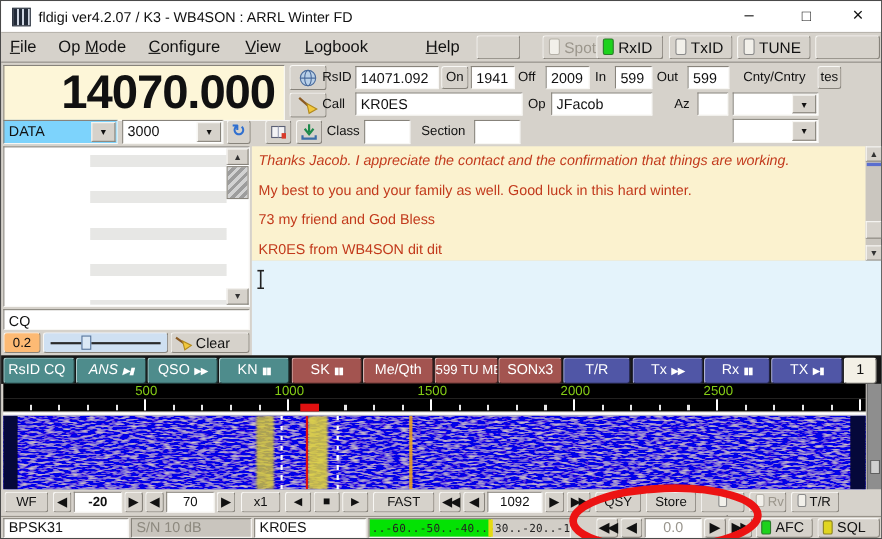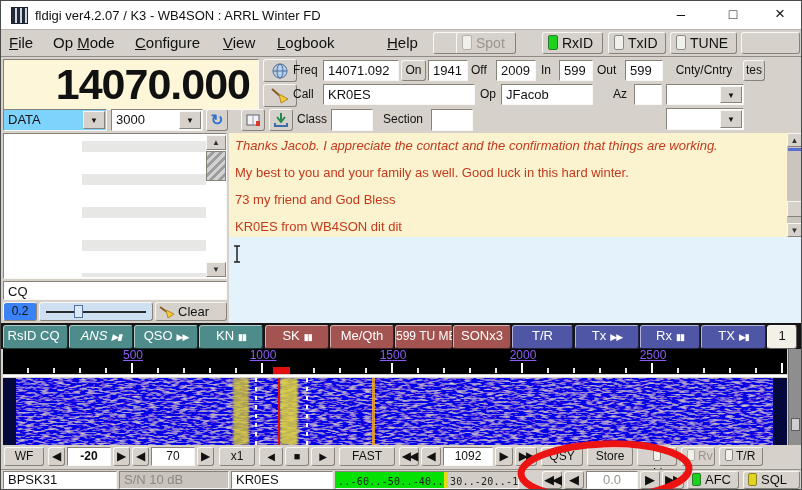--- a/index.html
+++ b/index.html
@@ -22,21 +22,21 @@
   .led.tiny{width:6px;height:10px;vertical-align:-1px;margin-right:3px;}
   .disabled{color:#9b968c;}
   .combo-arrow{position:absolute;right:1px;top:1px;bottom:1px;width:20px;background:#d6d2cb;
        border:1px solid;border-color:#f8f7f4 #87837b #87837b #f8f7f4;font-size:8px;line-height:18px;text-align:center;}
   .mbtn{position:absolute;top:324px;height:22px;color:#fff;font-size:13px;line-height:20px;text-align:center;
        border:1px solid;border-color:rgba(255,255,255,.55) rgba(0,0,0,.6) rgba(0,0,0,.6) rgba(255,255,255,.55);
        border-radius:3px;white-space:nowrap;overflow:hidden;}
   .teal{background:#4e8c8c;}.maroon{background:#a35450;}.blue{background:#5056a6;}
   .mglyph{font-size:9px;padding-left:4px;letter-spacing:-1px;}
   .abtn{font-size:9px;line-height:16px;text-align:center;color:#111;}
-  .wlab{position:absolute;top:0;transform:translateX(-50%);color:#8b5cf6;font-size:12px;line-height:13px;text-decoration:underline;}
+  .wlab{position:absolute;top:0;transform:translateX(-50%);color:#84cc16;font-size:12px;line-height:13px;}
   .sbtn{background:#d6d2cb;border:1px solid;border-color:#f8f7f4 #87837b #87837b #f8f7f4;
        font-size:8px;text-align:center;color:#333;}
   .ctl{top:446px;height:19px;font-size:12px;line-height:17px;}
   .stat{top:470px;height:18px;font-size:13px;line-height:16px;}
 </style>
 </head>
 <body>
 
 <div id="win">
 
@@ -49,21 +49,21 @@
 
   <div class="abs" style="left:0;top:29px;width:800px;height:27px;background:#d6d2cb;border-bottom:1px solid #8f8b84;"></div>
   <div class="abs menuitem" style="left:8px;"><span></span><span class="ukey">F</span><span>ile</span></div>
   <div class="abs menuitem" style="left:52px;"><span>Op </span><span class="ukey">M</span><span>ode</span></div>
   <div class="abs menuitem" style="left:134px;"><span></span><span class="ukey">C</span><span>onfigure</span></div>
   <div class="abs menuitem" style="left:222px;"><span></span><span class="ukey">V</span><span>iew</span></div>
   <div class="abs menuitem" style="left:276px;"><span></span><span class="ukey">L</span><span>ogbook</span></div>
   <div class="abs menuitem" style="left:386px;"><span></span><span class="ukey">H</span><span>elp</span></div>
 
   <div class="abs raised togglebtn" style="left:432px;width:40px;"></div>
-  <div class="abs raised togglebtn disabled" style="left:455px;width:60px;"><span class="led" style="border-color:#b5b1a8;"></span><span>Spot</span></div>
+  <div class="abs raised togglebtn disabled" style="left:492px;width:60px;"><span class="led" style="border-color:#b5b1a8;"></span><span>Spot</span></div>
   <div class="abs raised togglebtn" style="left:541px;width:61px;"><span class="led green"></span><span>RxID</span></div>
   <div class="abs raised togglebtn" style="left:607px;width:58px;"><span class="led"></span><span>TxID</span></div>
   <div class="abs raised togglebtn" style="left:669px;width:67px;"><span class="led"></span><span>TUNE</span></div>
   <div class="abs raised togglebtn" style="left:740px;width:59px;"></div>
 
   <div class="abs inset" style="left:2px;top:58px;width:256px;height:51px;background:#fdf6d8;font-size:43px;font-weight:bold;
               text-align:right;line-height:49px;padding-right:8px;letter-spacing:-1px;">14070.000</div>
 
   <div class="abs raised" style="left:262px;top:58px;width:34px;height:23px;">
     <svg width="18" height="18" style="position:absolute;left:7px;top:2px;">
@@ -97,21 +97,21 @@
       <rect x="11" y="9" width="4" height="5" fill="#d83a2a"></rect>
     </svg>
   </div>
   <div class="abs raised" style="left:268px;top:108px;width:24px;height:22px;">
     <svg width="16" height="16" style="position:absolute;left:3px;top:2px;">
       <path d="M8 1 V8 M4 5 L8 10 L12 5" fill="none" stroke="#1f8a4c" stroke-width="2"></path>
       <path d="M2 11 V14 H14 V11" fill="none" stroke="#3a6ea8" stroke-width="2"></path>
     </svg>
   </div>
 
-  <div class="abs lbl" style="left:292px;top:59px;">Freq</div>
+  <div class="abs lbl" style="left:292px;top:59px;">RsID</div>
   <div class="abs inset fld" style="left:322px;top:59px;width:76px;height:21px;">14071.092</div>
   <div class="abs raised cen" style="left:400px;top:59px;width:25px;height:21px;font-size:12px;line-height:19px;">On</div>
   <div class="abs inset fld" style="left:427px;top:59px;width:40px;height:21px;">1941</div>
   <div class="abs lbl" style="left:470px;top:59px;">Off</div>
   <div class="abs inset fld" style="left:495px;top:59px;width:40px;height:21px;">2009</div>
   <div class="abs lbl" style="left:540px;top:59px;">In</div>
   <div class="abs inset fld" style="left:558px;top:59px;width:34px;height:21px;">599</div>
   <div class="abs lbl" style="left:596px;top:59px;">Out</div>
   <div class="abs inset fld" style="left:624px;top:59px;width:38px;height:21px;">599</div>
   <div class="abs lbl cen" style="left:665px;top:59px;width:76px;">Cnty/Cntry</div>
@@ -135,21 +135,21 @@
   <div class="abs lbl" style="left:382px;top:108px;">Section</div>
   <div class="abs inset fld" style="left:430px;top:108px;width:42px;height:22px;"></div>
 
   <div class="abs inset" style="left:2px;top:132px;width:224px;height:146px;background:#fff;">
     <div class="abs" style="left:78px;top:1px;width:124px;height:142px;background:repeating-linear-gradient(180deg,#fff 0 6px,#e7e7e5 6px 17px,#fff 17px 33px);"></div>
     <div class="abs sbtn" style="left:202px;top:1px;width:20px;height:15px;line-height:14px;">▲</div>
     <div class="abs" style="left:202px;top:17px;width:20px;height:30px;border:1px solid #87837b;background:repeating-linear-gradient(135deg,#d2d2d2 0 3px,#9d9d9d 3px 6px);"></div>
     <div class="abs sbtn" style="left:202px;top:128px;width:20px;height:15px;line-height:14px;">▼</div>
   </div>
   <div class="abs inset fld" style="left:2px;top:280px;width:224px;height:19px;">CQ</div>
-  <div class="abs raised cen" style="left:2px;top:301px;width:34px;height:19px;background:#3b82f6;font-size:12px;line-height:17px;">0.2</div>
+  <div class="abs raised cen" style="left:2px;top:301px;width:34px;height:19px;background:#fdba74;font-size:12px;line-height:17px;">0.2</div>
   <div class="abs raised" style="left:38px;top:301px;width:114px;height:19px;background:#cfe0f2;">
     <div class="abs" style="left:6px;top:8px;width:100px;height:2px;background:#2a2a2a;"></div>
     <div class="abs" style="left:34px;top:2px;width:9px;height:13px;background:#dce9f6;border:1px solid #55739a;"></div>
   </div>
   <div class="abs raised" style="left:154px;top:301px;width:72px;height:19px;">
     <svg width="16" height="14" style="position:absolute;left:3px;top:2px;">
       <line x1="1" y1="2" x2="8" y2="7" stroke="#8a5a22" stroke-width="2"></line>
       <path d="M7 5 L15 9 L9 13 Z" fill="#f2c83c" stroke="#b28a1e"></path>
     </svg>
     <span style="position:absolute;left:22px;top:1px;font-size:13px;line-height:16px;">Clear</span>

